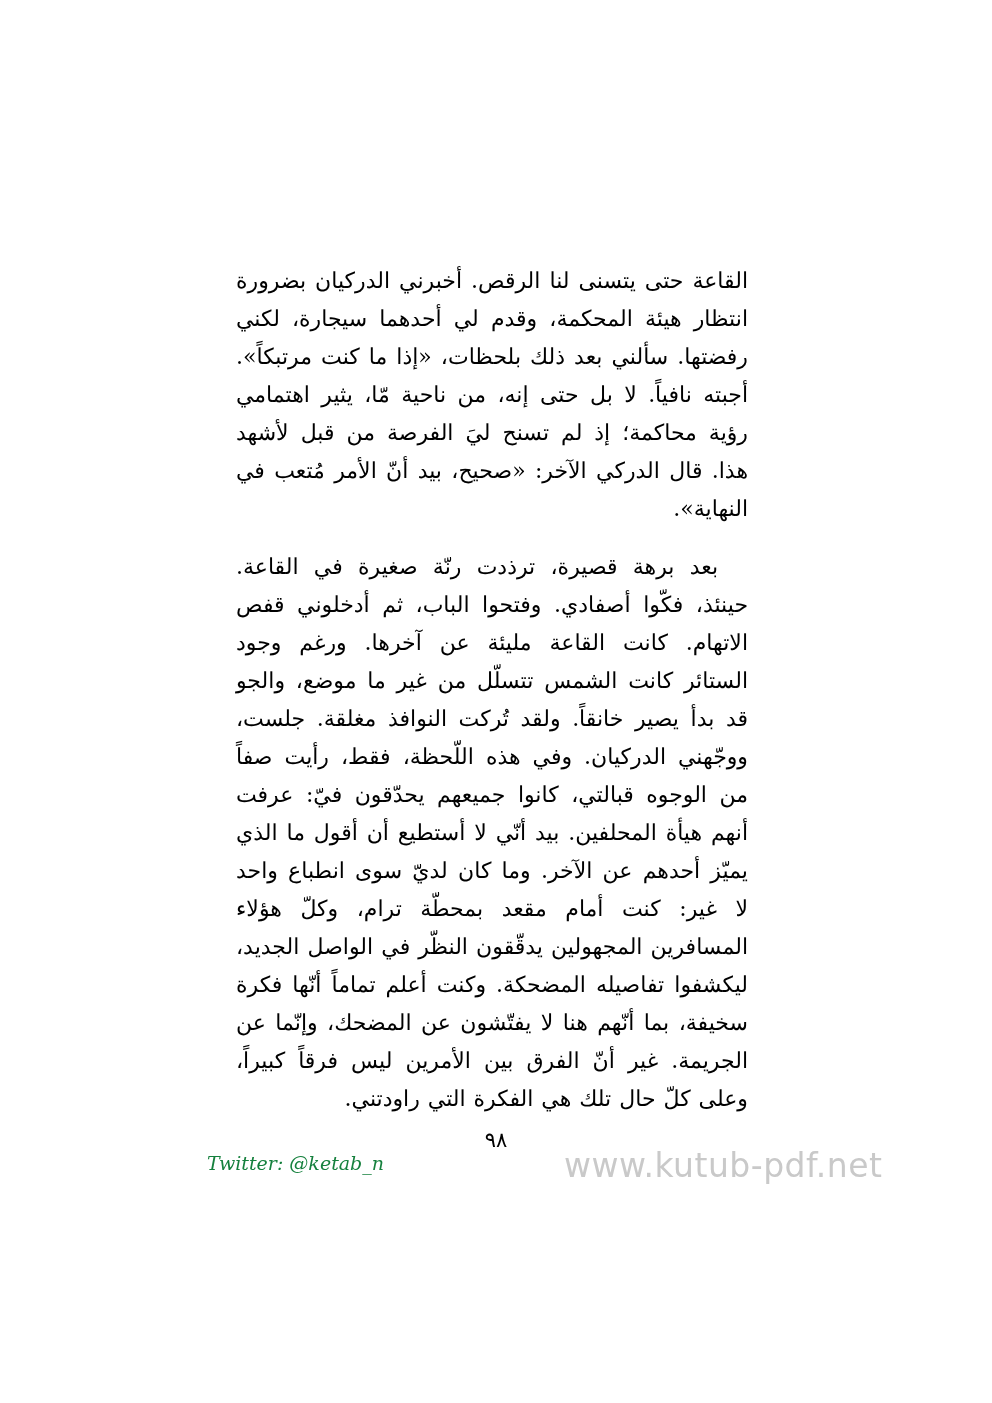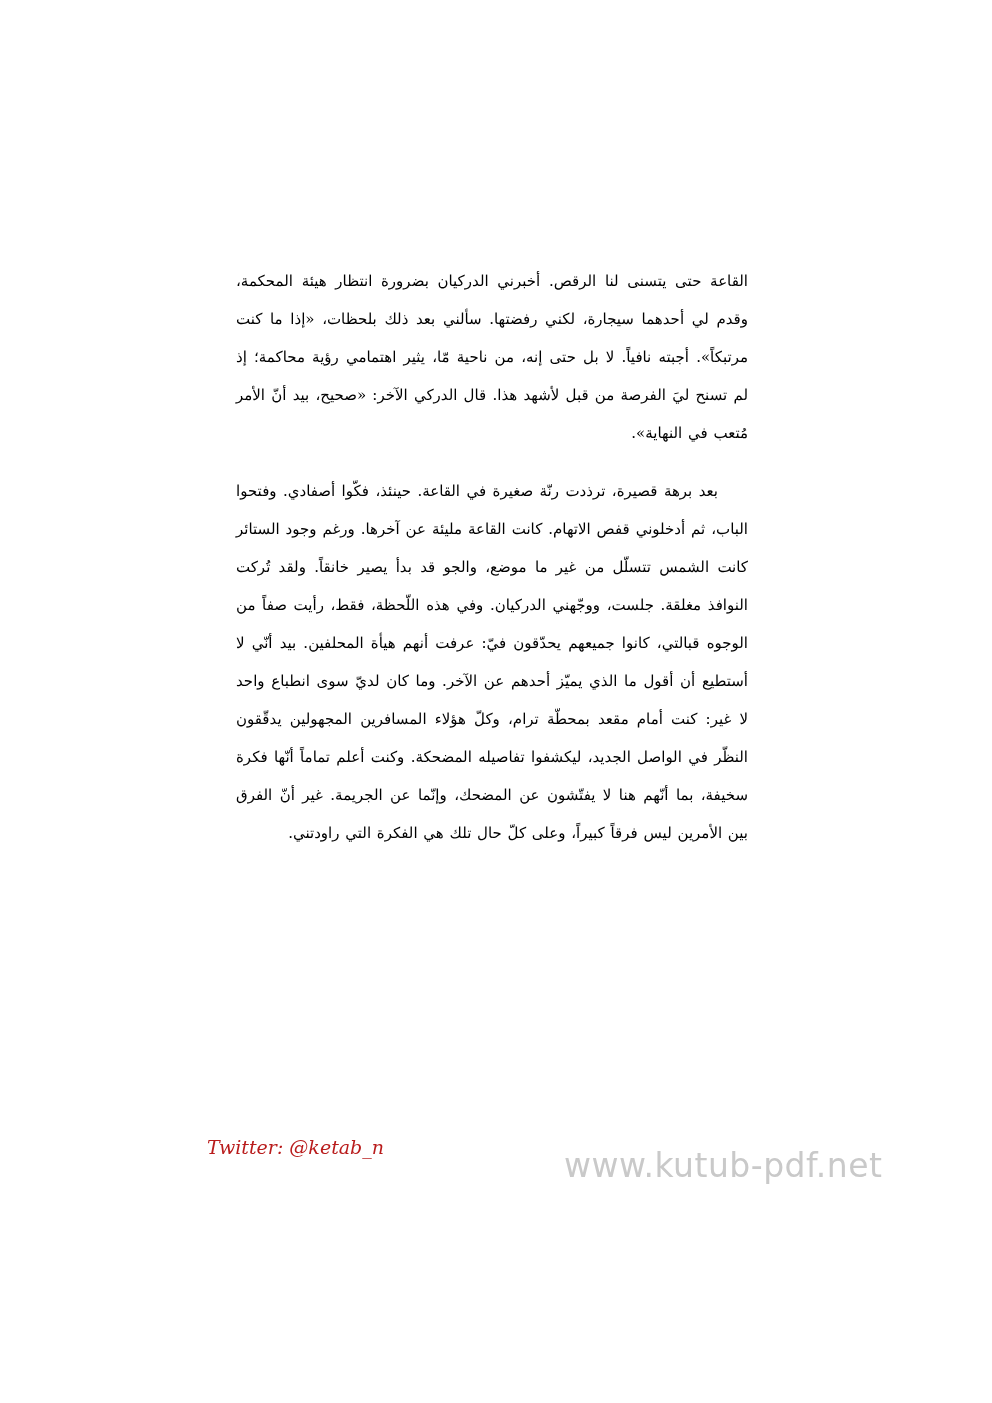--- a/index.html
+++ b/index.html
@@ -25,21 +25,21 @@
     top: 262px;
     width: 512px;
     direction: rtl;
     text-align: justify;
     text-justify: inter-word;
   }
 
   .para {
     margin: 0 0 20px 0;
     color: #000000;
-    font-size: 15px;
+    font-size: 22px;
     line-height: 38px;
     font-family: "DejaVu Serif", "Liberation Serif", serif;
     letter-spacing: 0px;
     word-spacing: 1px;
     text-align: justify;
   }
   .para:last-child {
     margin-bottom: 16px;
   }
   .para.indent {
@@ -53,22 +53,22 @@
     position: absolute;
     left: 0;
     top: 1120px;
     width: 992px;
     height: 90px;
   }
 
   .twitter-handle {
     position: absolute;
     left: 207px;
-    top: 16px;
-    color: #b91c1c;
+    top: 32px;
+    color: #15803d;
     font-family: "DejaVu Serif", "Liberation Serif", serif;
     font-style: italic;
     font-size: 19px;
     white-space: nowrap;
     direction: ltr;
   }
 
   .page-number {
     position: absolute;
     left: 0;
@@ -101,16 +101,17 @@
 
 <div class="page">
 
   <div class="textblock">
     <p class="para">القاعة حتى يتسنى لنا الرقص. أخبرني الدركيان بضرورة انتظار هيئة المحكمة، وقدم لي أحدهما سيجارة، لكني رفضتها. سألني بعد ذلك بلحظات، «إذا ما كنت مرتبكاً». أجبته نافياً. لا بل حتى إنه، من ناحية مّا، يثير اهتمامي رؤية محاكمة؛ إذ لم تسنح ليَ الفرصة من قبل لأشهد هذا. قال الدركي الآخر: «صحيح، بيد أنّ الأمر مُتعب في النهاية».</p>
     <p class="para indent">بعد برهة قصيرة، ترذدت رنّة صغيرة في القاعة. حينئذ، فكّوا أصفادي. وفتحوا الباب، ثم أدخلوني قفص الاتهام. كانت القاعة مليئة عن آخرها. ورغم وجود الستائر كانت الشمس تتسلّل من غير ما موضع، والجو قد بدأ يصير خانقاً. ولقد تُركت النوافذ مغلقة. جلست، ووجّهني الدركيان. وفي هذه اللّحظة، فقط، رأيت صفاً من الوجوه قبالتي، كانوا جميعهم يحدّقون فيّ: عرفت أنهم هيأة المحلفين. بيد أنّي لا أستطيع أن أقول ما الذي يميّز أحدهم عن الآخر. وما كان لديّ سوى انطباع واحد لا غير: كنت أمام مقعد بمحطّة ترام، وكلّ هؤلاء المسافرين المجهولين يدقّقون النظّر في الواصل الجديد، ليكشفوا تفاصيله المضحكة. وكنت أعلم تماماً أنّها فكرة سخيفة، بما أنّهم هنا لا يفتّشون عن المضحك، وإنّما عن الجريمة. غير أنّ الفرق بين الأمرين ليس فرقاً كبيراً، وعلى كلّ حال تلك هي الفكرة التي راودتني.</p>
   </div>
 
   <div class="footer">
     <div class="twitter-handle">Twitter: @ketab_n</div>
+    <div class="page-number">٩٨</div>
     <div class="watermark">www.kutub-pdf.net</div>
   </div>
 
 </div>
 
 </body></html>

